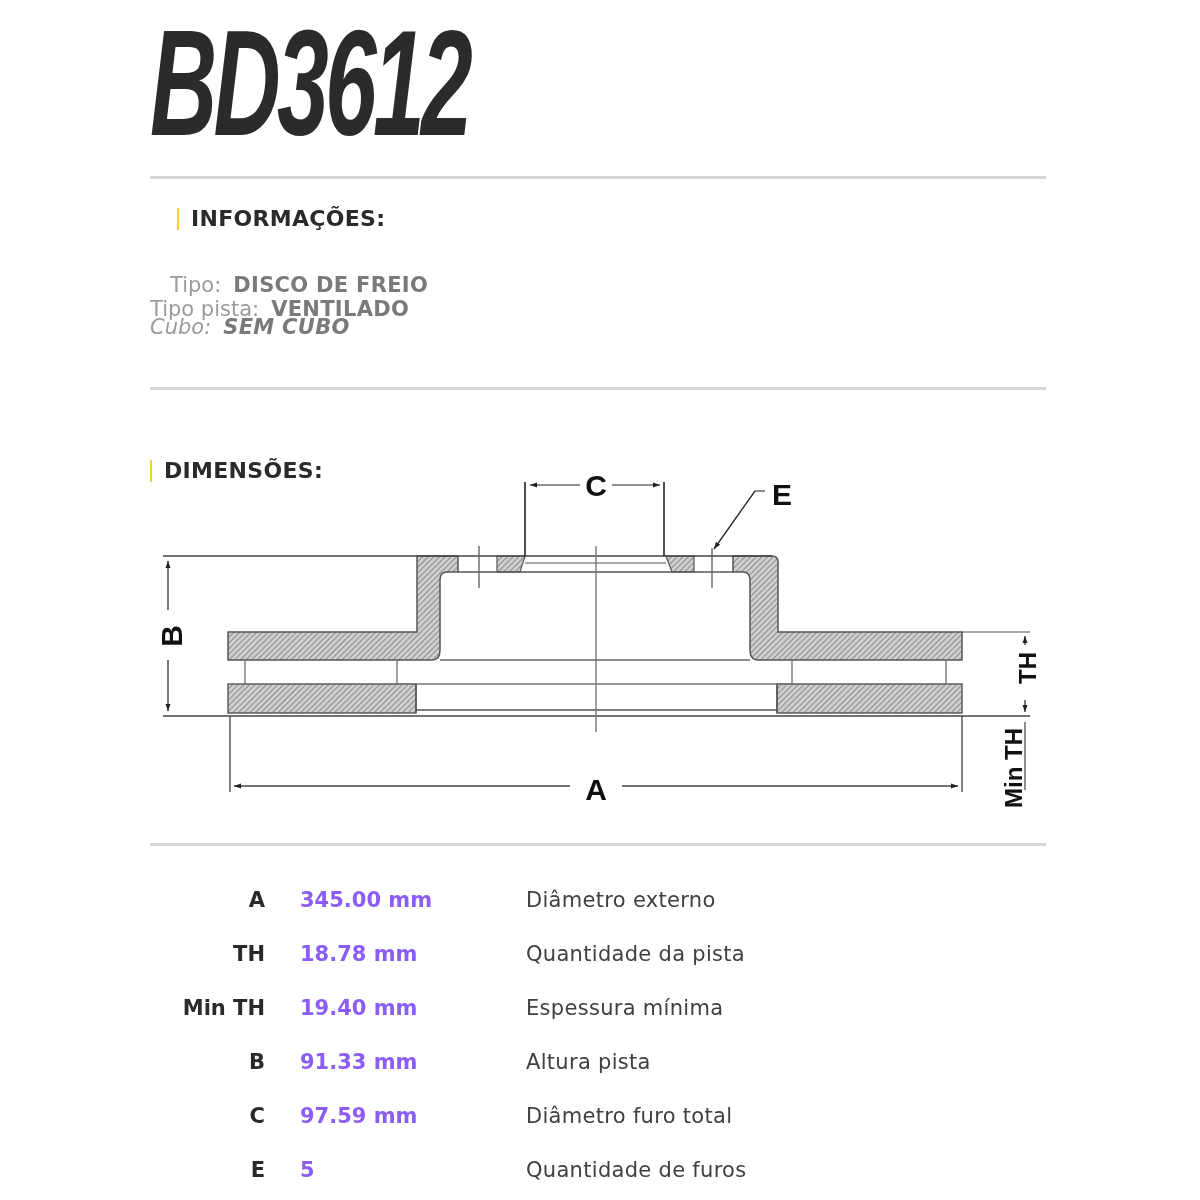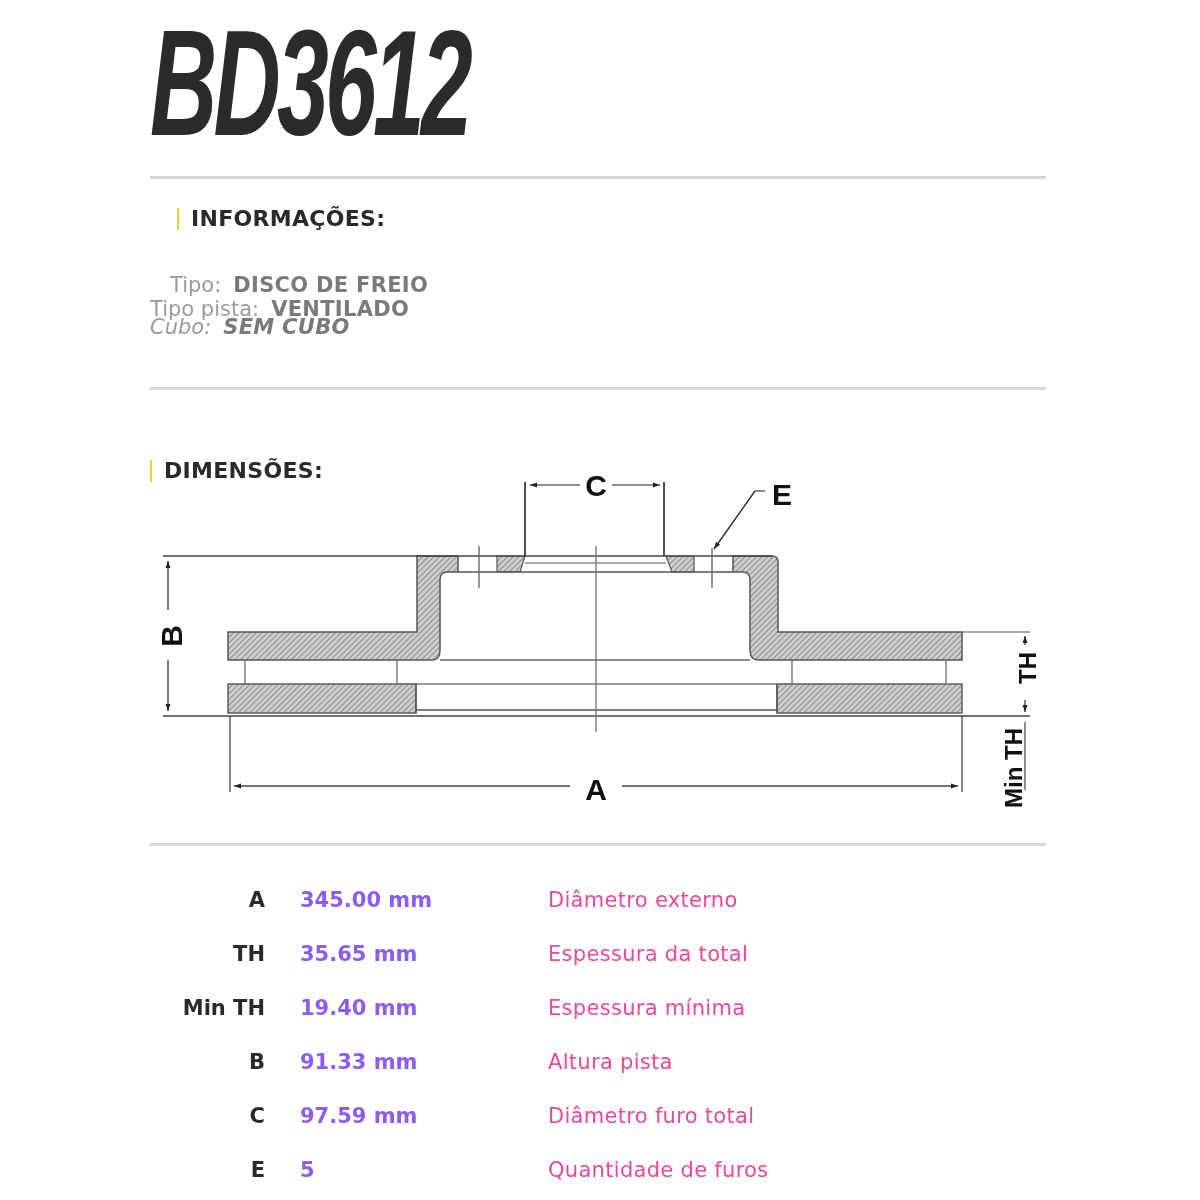--- a/index.html
+++ b/index.html
@@ -96,22 +96,22 @@
     }
     .spec-row .value {
       position: absolute;
       left: 300px;
       font-weight: bold;
       color: #8b5cf6;
       white-space: nowrap;
     }
     .spec-row .desc {
       position: absolute;
-      left: 548px;
-      color: #ec4899;
+      left: 526px;
+      color: #404040;
       white-space: nowrap;
       letter-spacing: 0.3px;
     }
     .dim-label {
       font-family: "Liberation Sans", sans-serif;
       font-weight: bold;
       fill: #111;
     }
   </style>
 </head>
@@ -218,22 +218,22 @@
 <div class="divider" style="top:843px;"></div>
 
 <div>
   <div class="spec-row" style="top:888px;">
     <span class="code">A</span>
     <span class="value">345.00 mm</span>
     <span class="desc">Diâmetro externo</span>
   </div>
   <div class="spec-row" style="top:942px;">
     <span class="code">TH</span>
-    <span class="value">35.65 mm</span>
-    <span class="desc">Espessura da total</span>
+    <span class="value">18.78 mm</span>
+    <span class="desc">Quantidade da pista</span>
   </div>
   <div class="spec-row" style="top:996px;">
     <span class="code">Min TH</span>
     <span class="value">19.40 mm</span>
     <span class="desc">Espessura mínima</span>
   </div>
   <div class="spec-row" style="top:1050px;">
     <span class="code">B</span>
     <span class="value">91.33 mm</span>
     <span class="desc">Altura pista</span>

